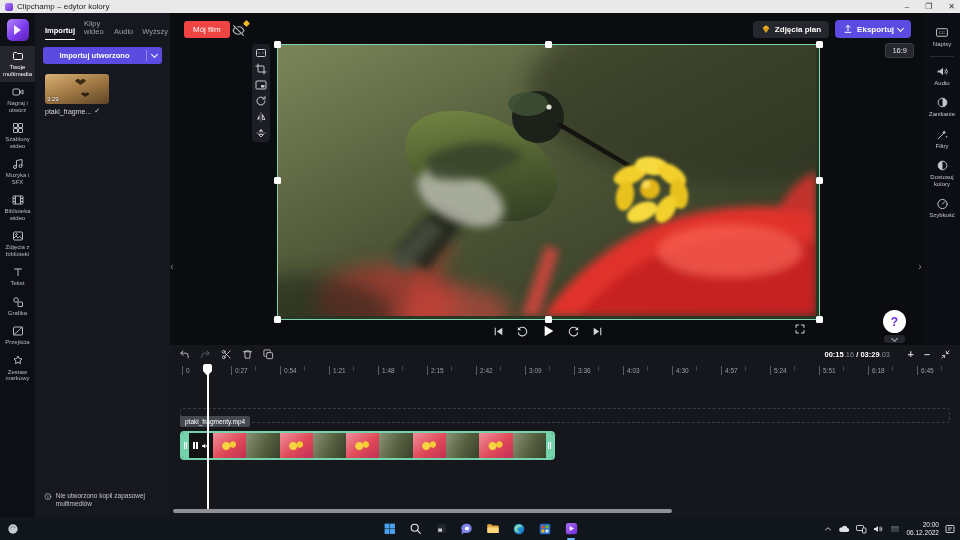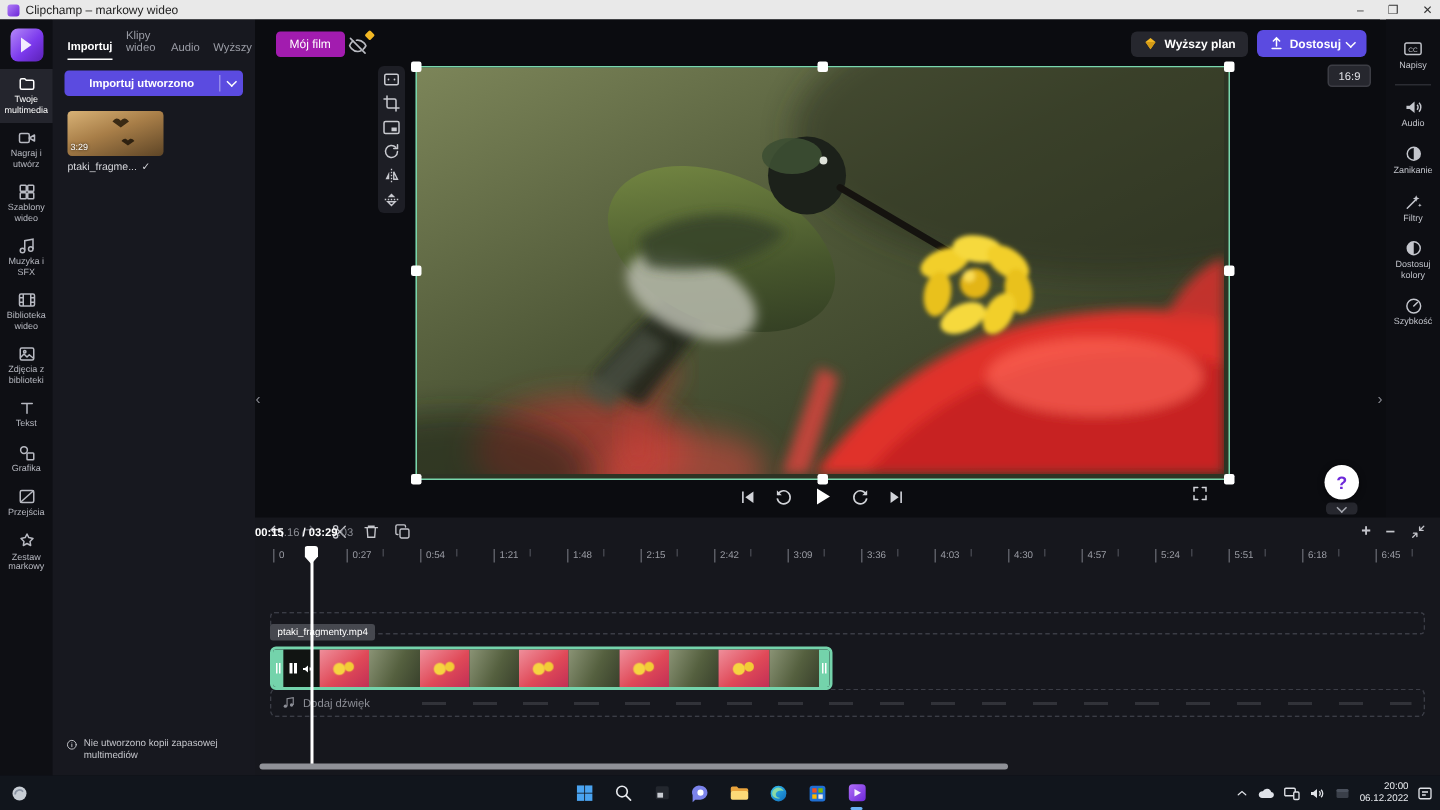--- a/index.html
+++ b/index.html
@@ -46,21 +46,21 @@
   .backup{position:absolute;bottom:9px;left:9px;right:4px;display:flex;gap:4px;font-size:6.5px;
           line-height:8px;color:#c3c4ca;align-items:flex-start;}
 
   .panel-collapse{position:absolute;left:168px;top:254px;width:8px;height:24px;color:#85878f;
           display:flex;align-items:center;justify-content:center;font-size:10px;cursor:pointer;z-index:4;}
   .rail-collapse{position:absolute;right:36px;top:254px;width:8px;height:24px;color:#85878f;
           display:flex;align-items:center;justify-content:center;font-size:10px;cursor:pointer;z-index:4;}
 
   
   .main{position:absolute;top:13px;left:170px;width:750px;height:332px;background:#0b0c10;}
-  .proj-pill{position:absolute;top:8px;left:14px;height:17px;background:#a21caf;border-radius:3px;
+  .proj-pill{position:absolute;top:8px;left:14px;height:17px;background:#ef4444;border-radius:3px;
              padding:0 9px;font-size:8px;display:flex;align-items:center;color:#fff;cursor:text;}
   .visibility{position:absolute;top:11px;left:62px;color:#b9bbc2;cursor:pointer;}
   .vis-diamond{position:absolute;top:-3px;right:-4px;width:5px;height:5px;background:#f2b824;
              transform:rotate(45deg);border-radius:1px;}
   .header-right{position:absolute;top:7px;right:9px;display:flex;gap:6px;align-items:center;}
   .upgrade{height:17px;background:#26272e;border-radius:4px;padding:0 8px;font-size:8px;font-weight:bold;
            display:flex;gap:4px;align-items:center;color:#fff;cursor:pointer;}
   .export{height:18px;background:#5b4be0;border-radius:4px;padding:0 8px;font-size:8px;font-weight:bold;
           display:flex;gap:4px;align-items:center;color:#fff;cursor:pointer;}
   .aspect-badge{position:absolute;top:30px;right:6px;background:#26272e;border:1px solid #3c3d44;
@@ -91,21 +91,21 @@
   .rr-div{width:24px;border-top:1px solid #2b2c33;margin:3px 0;}
 
   
   .timeline{position:absolute;left:170px;top:345px;width:790px;height:172px;background:#16171d;}
   .tl-toolbar{position:absolute;top:0;left:0;right:0;height:18px;display:flex;align-items:center;
         padding:0 9px;color:#c4c5cb;}
   .tl-left{display:flex;gap:10px;align-items:center;}
   .tl-left .ti,.tl-right .ti{cursor:pointer;display:flex;}
   .ti.dim{color:#5f616a;}
   .tl-right{margin-left:auto;display:flex;gap:10px;align-items:center;}
-  .tl-time{position:absolute;left:0;right:70px;text-align:left;font-size:7.5px;color:#fff;font-weight:bold;}
+  .tl-time{position:absolute;left:0;right:70px;text-align:right;font-size:7.5px;color:#fff;font-weight:bold;}
   .tl-time .dim{color:#8b8d94;font-weight:normal;}
   .ruler{position:absolute;top:18px;left:0;right:0;height:15px;font-size:6.5px;color:#9b9da5;}
   .tick{position:absolute;top:3px;padding-left:3px;border-left:1px solid #5a5c64;line-height:9px;height:9px;}
   .subtick{position:absolute;top:3px;height:5px;border-left:1px solid #40424a;}
   .playhead-line{position:absolute;left:37px;top:19px;width:1.5px;height:148px;background:#fff;z-index:6;}
   .playhead-pin{position:absolute;left:33px;top:19px;width:9px;height:12px;background:#fff;border-radius:2px;
         clip-path:polygon(0 0,100% 0,100% 58%,50% 100%,0 58%);z-index:7;cursor:grab;}
   .hint-track{position:absolute;left:10px;right:10px;top:63px;height:13px;border:1px dashed #3a3c45;
         border-radius:3px;z-index:1;}
   .clip-label{position:absolute;left:10px;top:71px;background:#46484f;color:#fff;font-size:6.5px;
@@ -143,21 +143,21 @@
   .tray .tri{cursor:pointer;display:flex;}
   .clock{font-size:6.5px;text-align:right;line-height:7.5px;color:#eceef2;cursor:pointer;}
 </style>
 </head>
 <body>
 
 <div id="app">
 
   <div class="titlebar">
     <div class="tb-appicon"></div>
-    <span>Clipchamp – markowy wideo</span>
+    <span>Clipchamp – edytor kolory</span>
     <div class="win-controls">
       <span>–</span>
       <span>❐</span>
       <span>✕</span>
     </div>
   </div>
 
   <div class="navrail">
     <div class="nav-logo"></div>
 
@@ -282,28 +282,28 @@
         </svg>
       <span class="vis-diamond"></span>
     </div>
 
     <div class="header-right">
       <div class="upgrade">
         <svg class="ic" width="10" height="10" viewBox="0 0 24 24">
             <path d="M12 3l8 6.5L12 21 4 9.5z" fill="#f2b824"></path>
             <path d="M4 9.5h16L12 21z" fill="#d39a16"></path>
           </svg>
-        <span>Wyższy plan</span>
+        <span>Zdjęcia plan</span>
       </div>
       <div class="export">
         <svg class="ic" width="10" height="10" viewBox="0 0 24 24" fill="none" stroke="#fff" stroke-width="2.4" stroke-linecap="round">
             <path d="M12 16V4M7 8l5-5 5 5"></path>
             <path d="M5 20h14"></path>
           </svg>
-        <span>Dostosuj</span>
+        <span>Eksportuj</span>
         <i class="chev"></i>
       </div>
     </div>
 
     <div class="aspect-badge">16:9</div>
 
     <div class="preview-tools">
       <span class="pt">
           <svg class="ic" width="12" height="12" viewBox="0 0 24 24" fill="none" stroke="currentColor" stroke-width="2">
             <rect x="3" y="5" width="18" height="14" rx="2"></rect>
@@ -621,28 +621,20 @@
           <div class="tb-g"></div>
           <div class="tb-r"></div>
           <div class="tb-g"></div>
         </div>
       <div class="clip-cap">
           <i></i>
           <i></i>
         </div>
     </div>
 
-    <div class="audio-track">
-      <svg class="ic" width="9" height="9" viewBox="0 0 24 24" fill="none" stroke="currentColor" stroke-width="2">
-          <path d="M9 18V5l11-2v13"></path>
-          <circle cx="6" cy="18" r="3" fill="currentColor" stroke="none"></circle>
-          <circle cx="17" cy="16" r="3" fill="currentColor" stroke="none"></circle>
-        </svg>
-      <span>Dodaj dźwięk</span>
-    </div>
 
     <div class="tl-scrollbar"></div>
   </div>
 
   <div class="taskbar">
     <span class="tb-widget">
         <svg class="ic" width="14" height="14" viewBox="0 0 24 24">
           <circle cx="12" cy="12" r="8" fill="#dde2ea" opacity="0.9"></circle>
           <path d="M7 13a5 5 0 0 1 9-3" stroke="#8a93a3" stroke-width="2" fill="none"></path>
         </svg>

